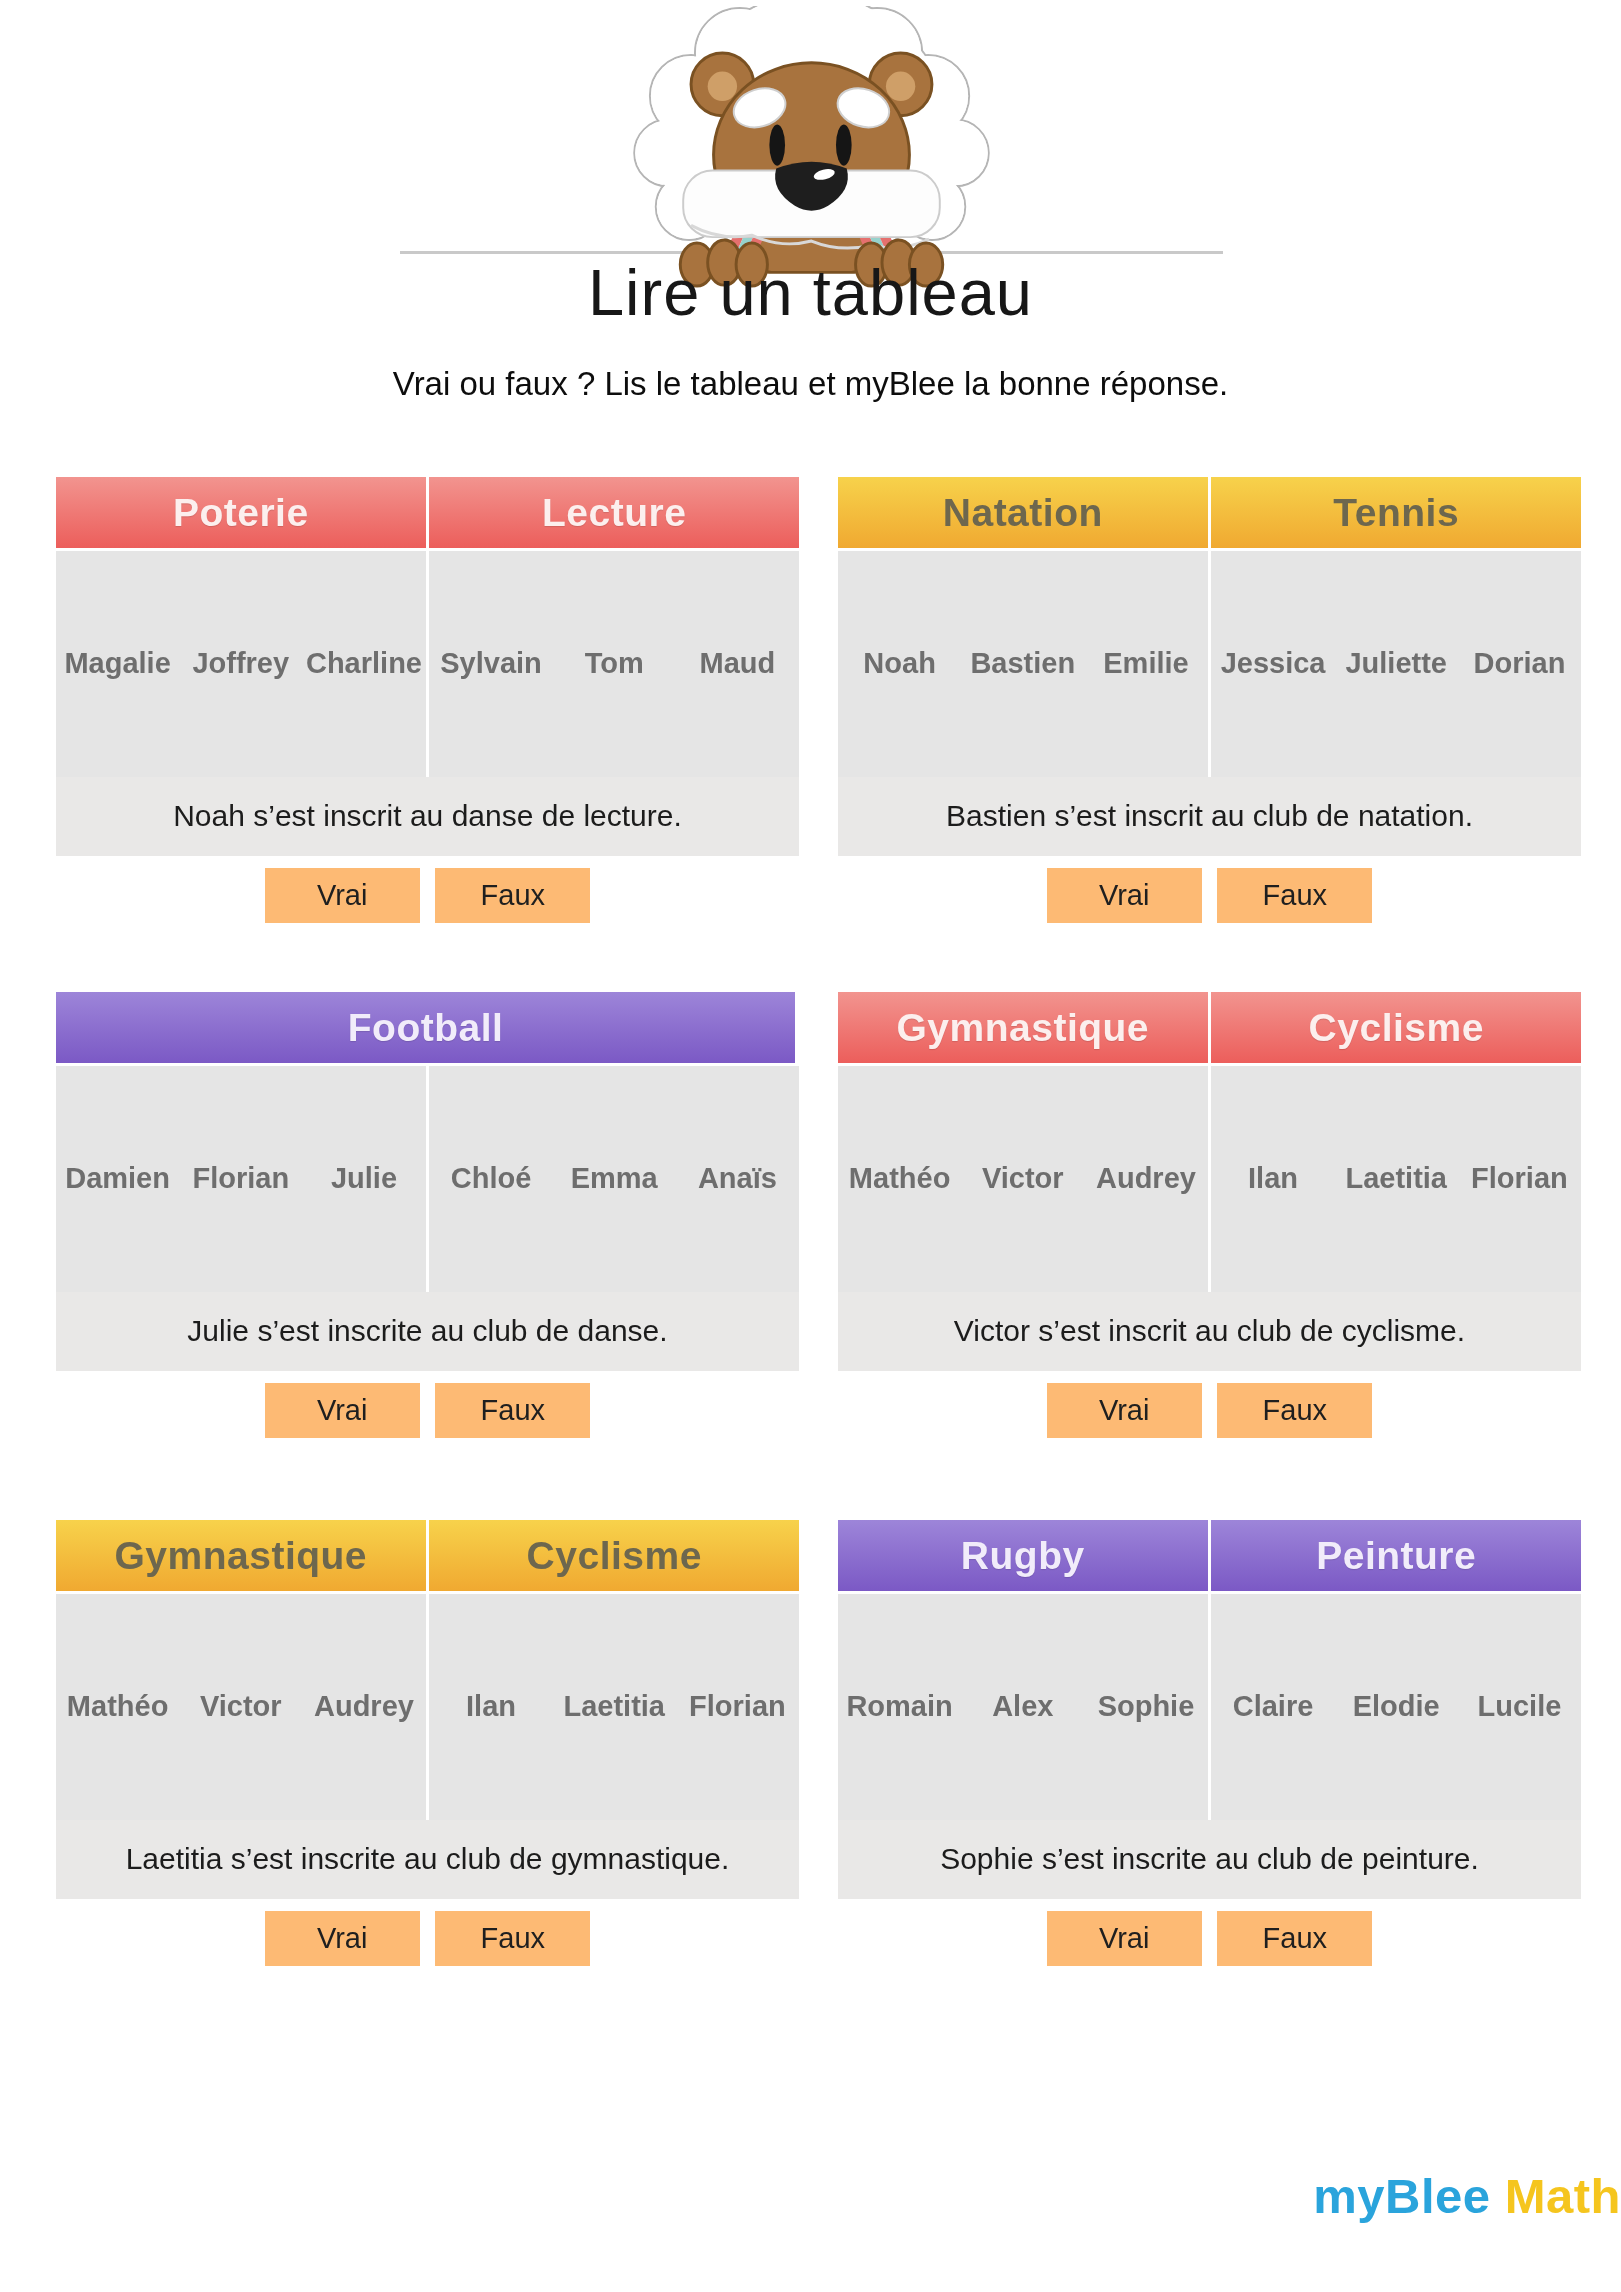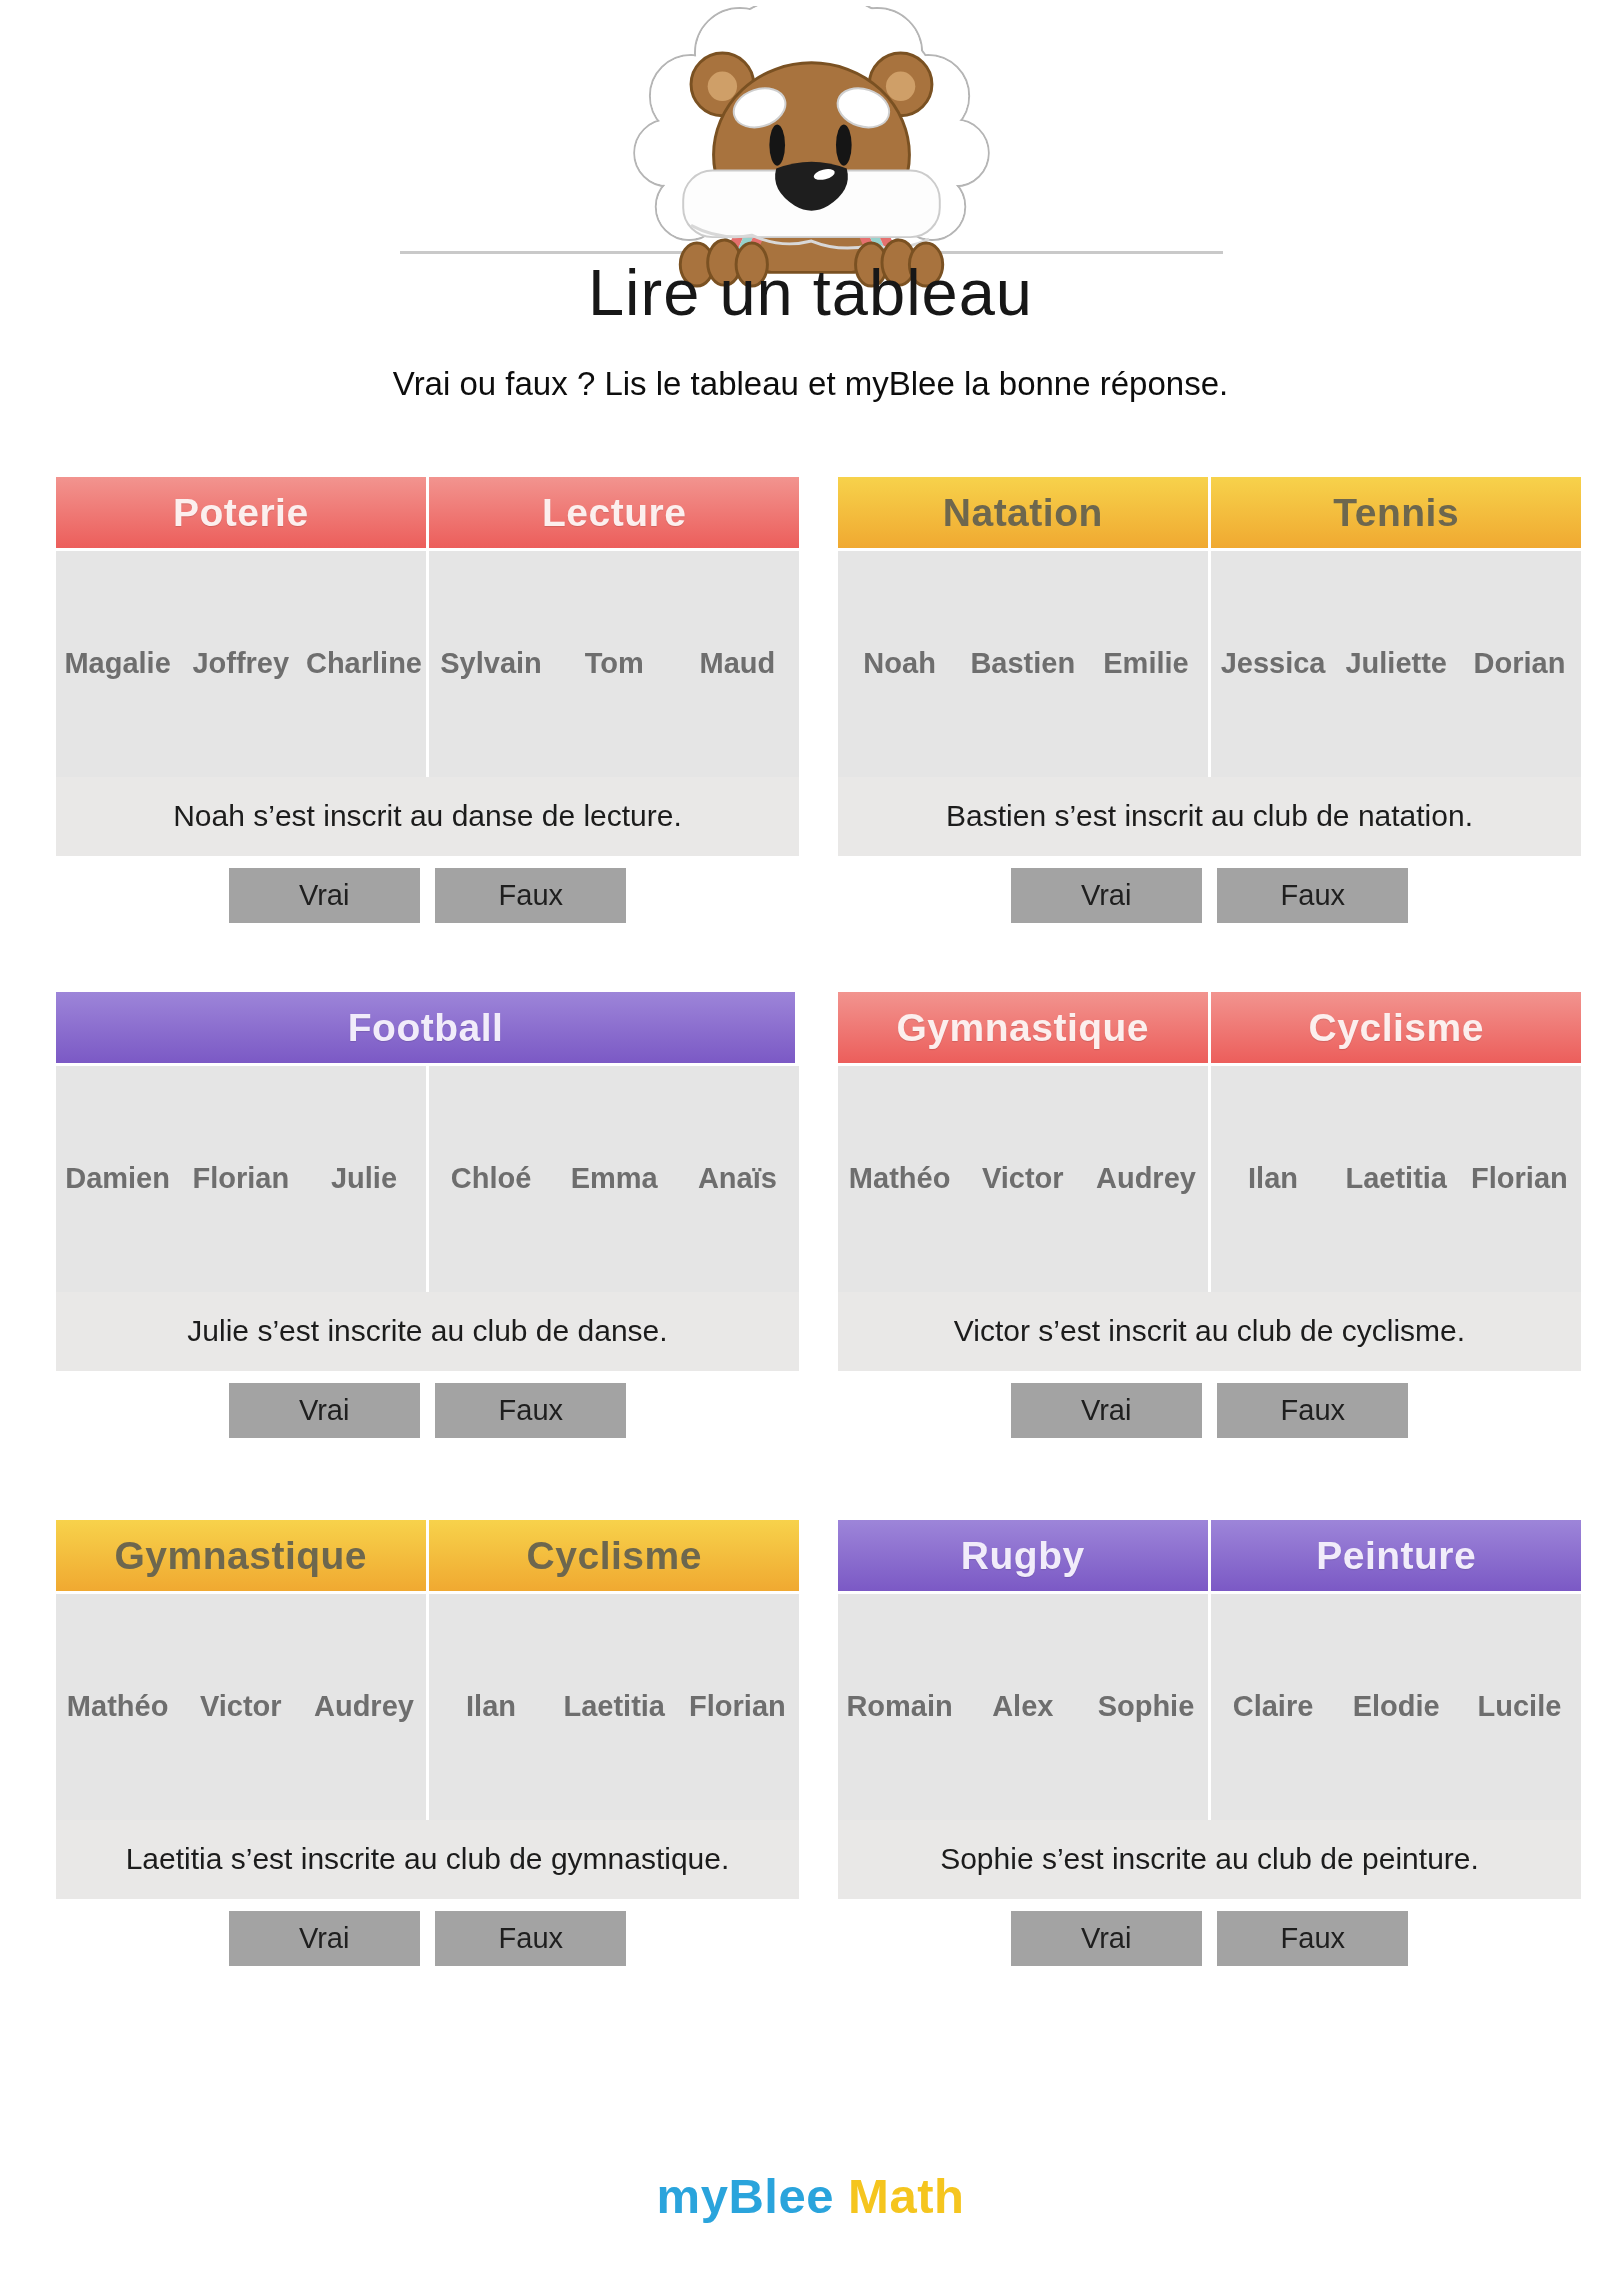--- a/index.html
+++ b/index.html
@@ -29,25 +29,25 @@
   .theme-red    .hcell{background:linear-gradient(#f2948f,#ec5e5b);color:#fcefee;text-shadow:0 1px 1px rgba(0,0,0,.12);}
   .theme-yellow .hcell{background:linear-gradient(#f7d24b,#f0a931);color:#6d674e;}
   .theme-purple .hcell{background:linear-gradient(#9d85d9,#7b59c5);color:#f1ecfa;text-shadow:0 1px 1px rgba(0,0,0,.12);}
   .tbl-body{display:flex;margin-top:2.9px;height:226px;}
   .col{flex:1;display:flex;flex-direction:row;background:#e5e5e5;}
   .ncell{flex:1;display:flex;align-items:center;justify-content:center;
     font-size:29px;font-weight:700;color:#6e6e6e;}
   .statement{height:79px;background:#e9e8e7;display:flex;align-items:center;justify-content:center;
     font-size:30px;color:#1c1c1c;}
   .answers{margin-top:11.8px;display:flex;justify-content:center;gap:15.7px;}
-  .btn{width:191px;height:55px;background:#a3a3a3;border:none;
+  .btn{width:155px;height:55px;background:#fdba74;border:none;
     display:flex;align-items:center;justify-content:center;
     font-size:29px;color:#1f1f1f;font-family:"Liberation Sans", sans-serif;cursor:pointer;}
   
-  .logo{position:absolute;left:0;top:2168px;width:100%;text-align:center;
+  .logo{position:absolute;left:0;top:2168px;width:100%;text-align:right;
     font-size:49px;font-weight:700;letter-spacing:0.5px;}
   .logo-blue{color:#2aa4dc;}
   .logo-yellow{color:#f5c51e;}
 </style>
 </head>
 <body>
 
 <div class="rule-line"></div>
 
 <svg class="mascot" viewBox="0 0 365 290" aria-hidden="true">

